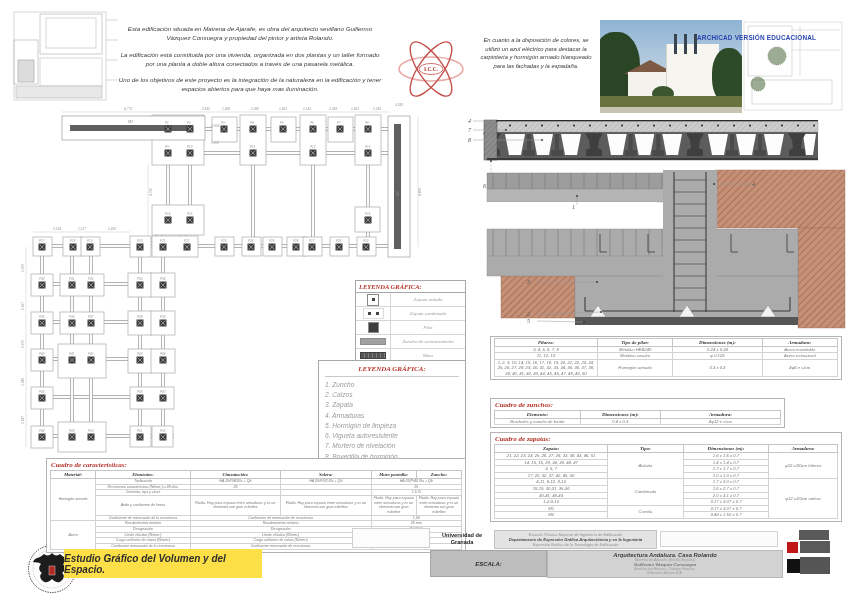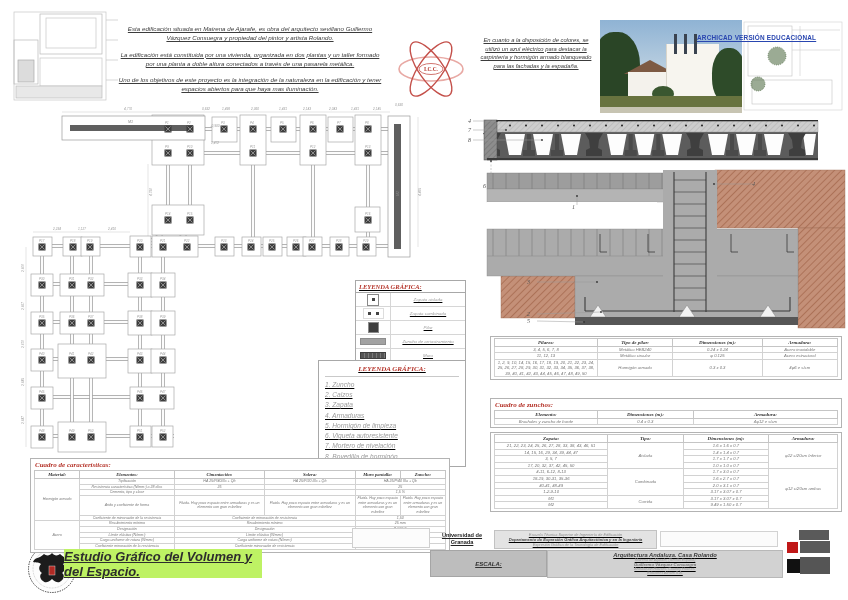--- a/index.html
+++ b/index.html
@@ -1,19 +1,19 @@
 <!DOCTYPE html>
 <html><head>
 <meta charset="utf-8">
 <style>
   html,body{margin:0;padding:0;background:#eee;}
   #sheet{position:relative;width:848px;height:600px;background:#fff;outline:1px solid #d5d5d5;
          font-family:"Liberation Sans",sans-serif;overflow:hidden;}
   #drawing-layer{position:absolute;left:0;top:0;width:848px;height:600px;}
-  .abs{position:absolute;text-decoration:underline;}
+  .abs{position:absolute;}
   
   #intro-text{left:118px;top:24px;width:264px;font-size:6.2px;font-style:italic;color:#3c3c3c;
               text-align:center;line-height:1.5;}
   #intro-text p{margin:0 0 7px 0;}
   #color-note{left:479px;top:36px;width:114px;font-size:5.8px;font-style:italic;color:#3c3c3c;
               text-align:center;line-height:1.5;}
   
   #photo{left:600px;top:20px;width:142px;height:93px;overflow:hidden;
          background:linear-gradient(180deg,#8fb3d4 0%,#c8d8e4 70%,#b9c9b9 100%);}
   #photo .tree-l{position:absolute;left:-8px;top:12px;width:48px;height:72px;background:#2a4526;border-radius:45%;}
@@ -51,37 +51,37 @@
       text-align:center;padding:1px 0 3px 0;border-bottom:1px solid #c9c9c9;margin-bottom:3px;}
   #legend-numbers .ln-item{font-size:6.6px;font-style:italic;color:#9c9c9c;line-height:1.55;}
   
   .cuadro{position:absolute;border:1px solid #b3b3b3;background:#fff;padding:1px 3px 2px 3px;box-sizing:border-box;}
   .cuadro h4{font:bold italic 7px "Liberation Serif",serif;color:#b5342a;margin:1px 0 1px 1px;}
   .cuadro table{width:100%;border-collapse:collapse;table-layout:fixed;}
   .cuadro th{font:bold italic 5px "Liberation Serif",serif;color:#333;border:1px solid #c5c5c5;padding:1px;}
   .cuadro td{font:italic 4.2px "Liberation Sans",sans-serif;color:#777;border:1px solid #d2d2d2;
              text-align:center;padding:0 1px;line-height:1.3;}
   #cuadro-pilares{left:490px;top:336px;width:352px;}
-  #cuadro-zunchos{left:490px;top:398px;width:352px;}
+  #cuadro-zunchos{left:490px;top:398px;width:295px;}
   #cuadro-zapatas{left:490px;top:432px;width:352px;}
   #cuadro-zapatas td{height:5.6px;}
-  #cuadro-caracteristicas{left:30px;top:458px;width:420px;}
+  #cuadro-caracteristicas{left:46px;top:458px;width:420px;}
   #cuadro-caracteristicas th{font-size:4.6px;}
   #cuadro-caracteristicas td{font-size:3.6px;height:4.6px;}
   
   .tb{box-sizing:border-box;}
   #tb-univ{left:433px;top:532px;width:58px;font-size:5.6px;font-weight:bold;color:#222;
            text-align:center;line-height:1.2;}
   #tb-dept{left:494px;top:530px;width:163px;height:19px;background:#e3e3e3;border:1px solid #c2c2c2;
            text-align:center;padding-top:1px;}
   #tb-dept .l1,#tb-dept .l3{font-size:3.9px;font-style:italic;color:#8f8f8f;}
   #tb-dept .l2{font-size:4.1px;font-weight:bold;font-style:italic;color:#4a4a4a;}
   #tb-empty{left:660px;top:531px;width:118px;height:16px;border:1px solid #d2d2d2;background:#fbfbfb;}
-  #tb-main{left:64px;top:549px;width:198px;height:29px;background:#bef264;display:flex;
-           align-items:center;justify-content:center;font-size:13px;font-weight:bold;font-style:italic;color:#2d2d2d;}
+  #tb-main{left:64px;top:549px;width:198px;height:29px;background:#fde047;display:flex;
+           align-items:center;justify-content:center;font-size:10px;font-weight:bold;font-style:italic;color:#2d2d2d;}
   #tb-plano{left:262px;top:549px;width:168px;height:29px;background:#c7c7c7;display:flex;
             align-items:center;justify-content:center;font-size:7.4px;font-weight:bold;font-style:italic;color:#333;}
   #tb-escala{left:430px;top:550px;width:117px;height:27px;background:#bdbdbd;border:1px solid #a5a5a5;
              display:flex;align-items:center;justify-content:center;font-size:6px;font-weight:bold;font-style:italic;color:#333;}
   #tb-proj{left:547px;top:550px;width:236px;height:28px;background:#d2d2d2;border:1px solid #b8b8b8;
            text-align:center;padding-top:1px;}
   #tb-proj .p1{font-size:5.8px;font-weight:bold;font-style:italic;color:#3c3c3c;}
   #tb-proj .p2,#tb-proj .p4,#tb-proj .p5{font-size:3.7px;font-style:italic;color:#9c9c9c;}
   #tb-proj .p3{font-size:4.3px;font-weight:bold;font-style:italic;color:#787878;}
   #tb-loc{left:352px;top:528px;width:78px;height:20px;border:1px solid #cfcfcf;background:#fcfcfc;}
@@ -774,20 +774,21 @@
         <tbody>
           <tr>
             <td>Brochales y zuncho de borde</td>
             <td>0.4 x 0.3</td>
             <td>4φ12 e s/cm</td>
           </tr>
         </tbody>
       </table>
     </div>
   <div id="cuadro-zapatas" class="cuadro">
+      <h4>Cuadro de zapatas:</h4>
       <table>
         <colgroup>
           <col style="width: 33%;">
           <col style="width: 22%;">
           <col style="width: 25%;">
           <col style="width: 20%;">
         </colgroup>
         <thead>
           <tr>
             <th>Zapata:</th>

